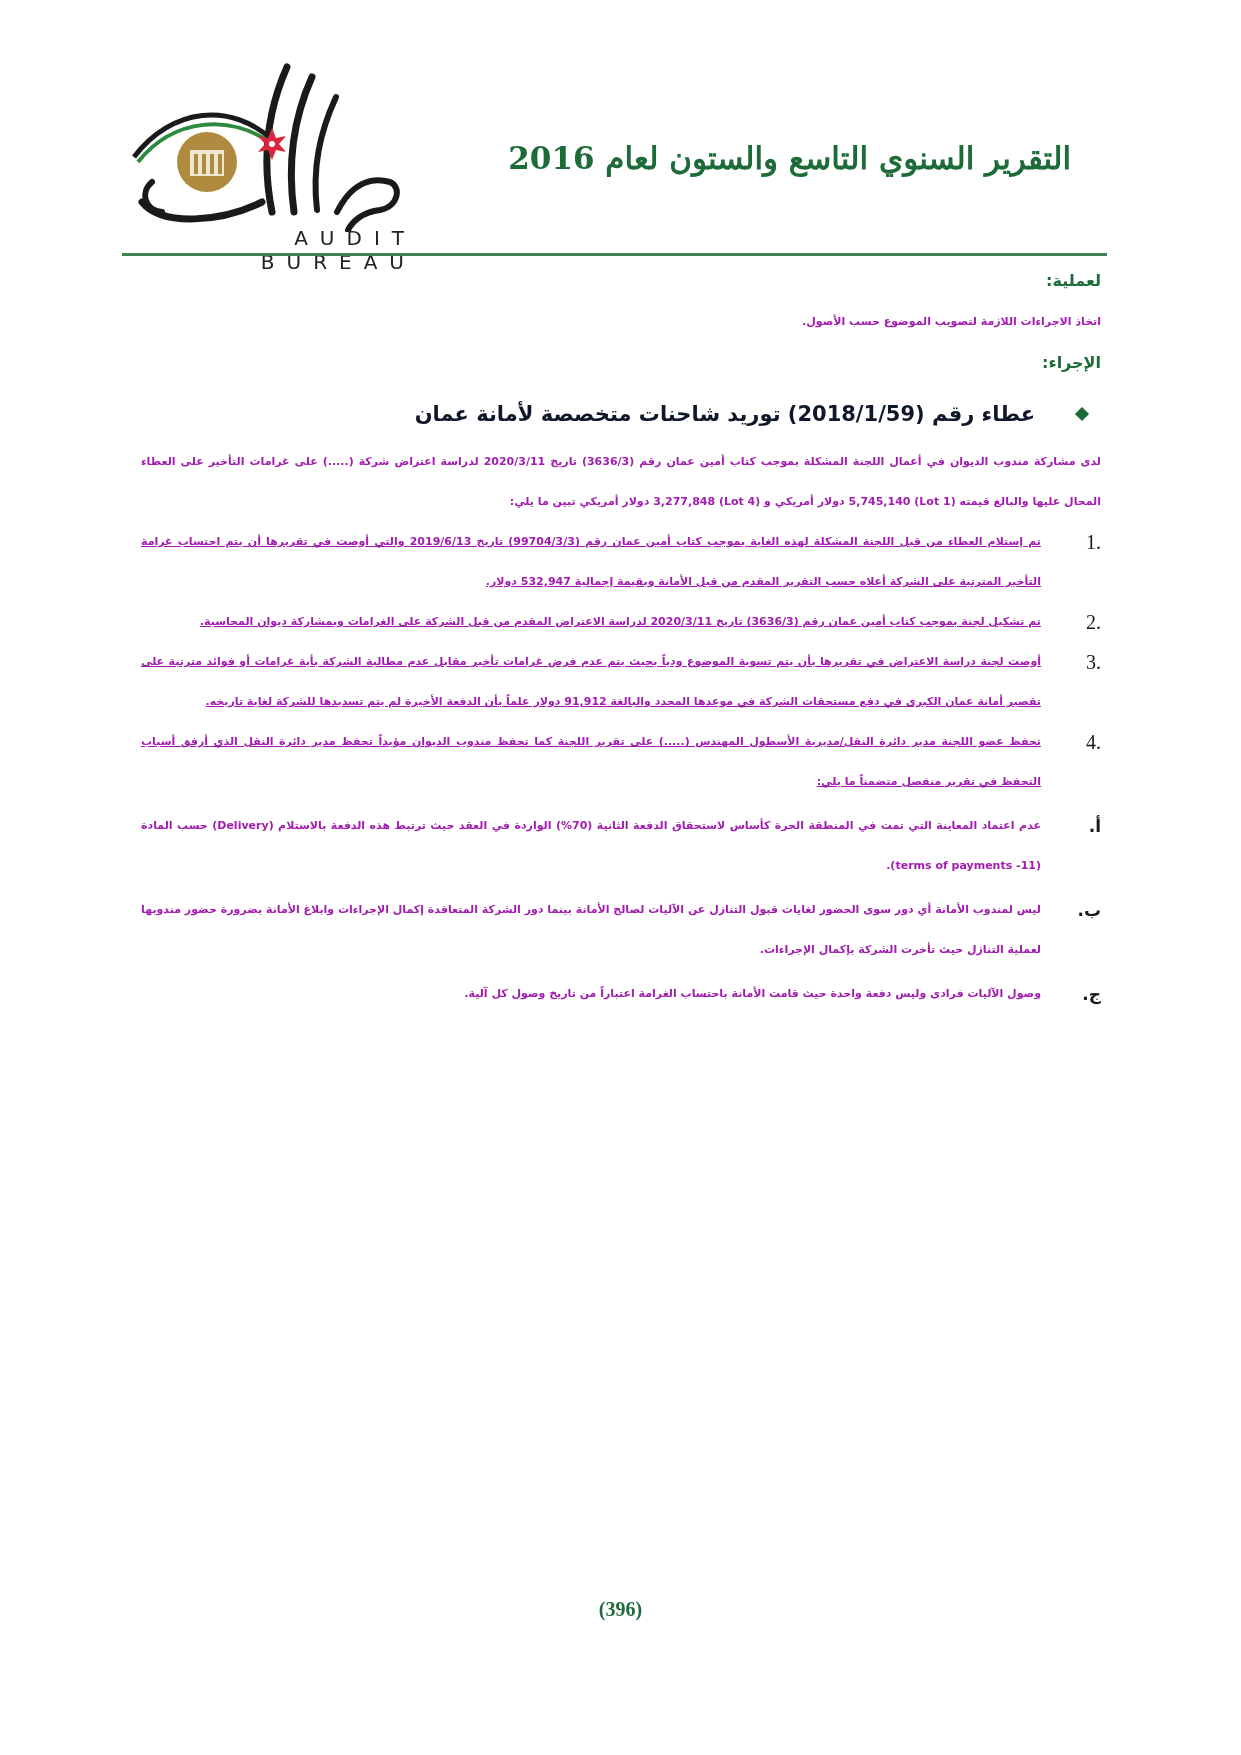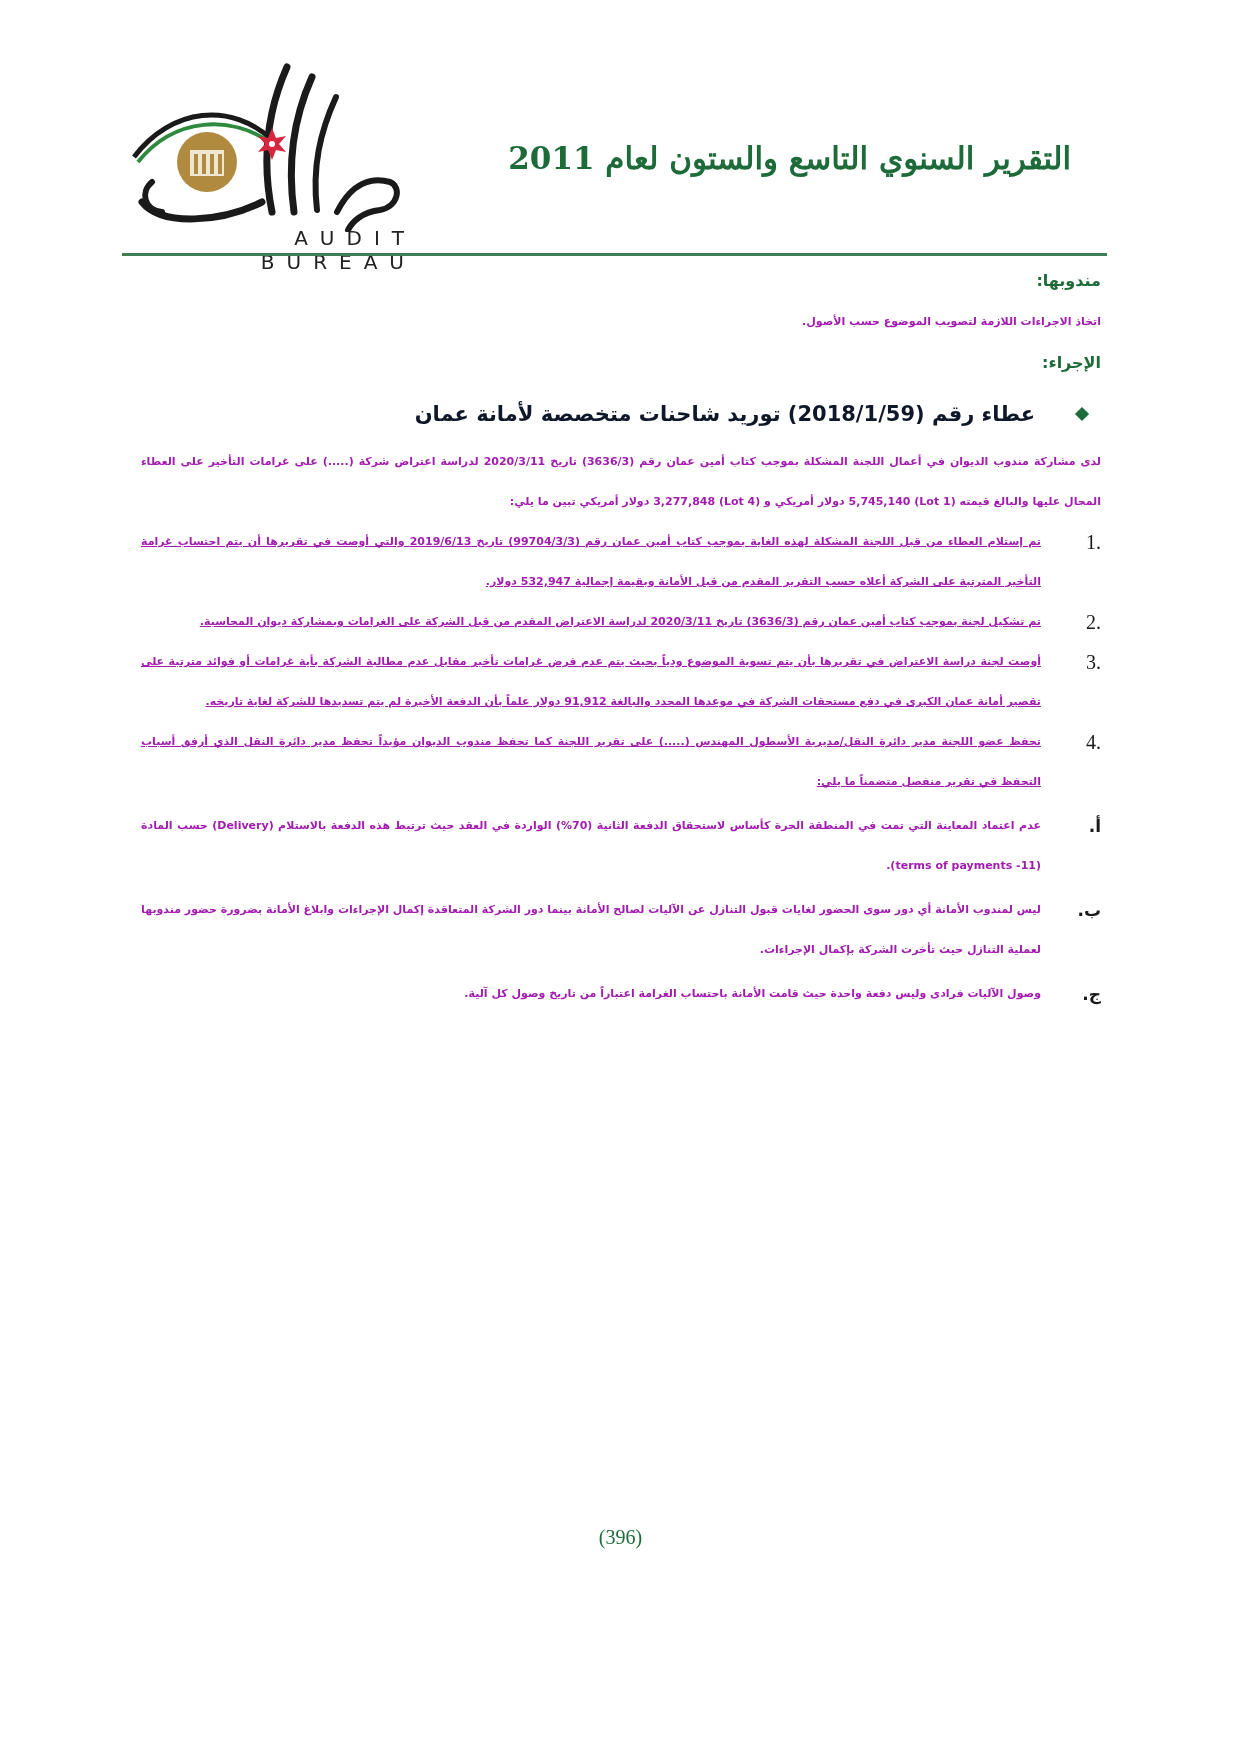--- a/index.html
+++ b/index.html
@@ -55,22 +55,22 @@
   .num-marker span { display: inline-block; width: 60px; text-align: right; }
   .num-text { flex: 1; text-decoration: underline; }
   .sub-list { margin: 0; padding: 0; list-style: none; }
   .sub-item { display: flex; align-items: flex-start; margin-top: 4px; }
   .sub-marker {
     flex: 0 0 60px; font-family: "DejaVu Sans", sans-serif; font-weight: bold;
     font-size: 17px; line-height: 40px; text-align: right;
   }
   .sub-text { flex: 1; padding-left: 0; }
   .page-number {
-    position: absolute; left: 0; width: 1241px; top: 1526px; text-align: center;
-    font-family: "Liberation Serif", serif; font-weight: normal; font-size: 20px; color: #1e6b3a;
+    position: absolute; left: 0; width: 1241px; top: 1598px; text-align: center;
+    font-family: "Liberation Serif", serif; font-weight: bold; font-size: 20px; color: #1e6b3a;
     direction: ltr;
   }
 </style>
 </head>
 <body>
 
 <div class="header">
   <div class="logo">
     <svg width="290" height="170" viewBox="0 0 290 170">
 
@@ -89,26 +89,26 @@
       <rect x="72" y="92" width="4" height="20" fill="#b08a3e"></rect>
       <rect x="80" y="92" width="4" height="20" fill="#b08a3e"></rect>
       <rect x="88" y="92" width="4" height="20" fill="#b08a3e"></rect>
       <rect x="96" y="92" width="4" height="20" fill="#b08a3e"></rect>
 
       <polygon points="150,66 154,76 164,74 157,82 164,90 154,88 150,98 146,88 136,90 143,82 136,74 146,76" fill="#d7263d"></polygon>
       <circle cx="150" cy="82" r="3" fill="#ffffff"></circle>
     </svg>
     <div class="logo-caption">AUDIT BUREAU</div>
   </div>
-  <div class="report-title">التقرير السنوي التاسع والستون لعام 2011</div>
+  <div class="report-title">التقرير السنوي التاسع والستون لعام 2016</div>
   <div class="header-rule"></div>
 </div>
 
 <div class="content">
-  <p class="label-green">مندوبها:</p>
+  <p class="label-green">لعملية:</p>
   <div class="gap-s"></div>
   <p class="para">اتخاذ الاجراءات اللازمة لتصويب الموضوع حسب الأصول.</p>
   <div class="gap-s"></div>
   <p class="label-green">الإجراء:</p>
   <div class="gap-s"></div>
 
   <div class="section-head">
     <span class="diamond"></span>
     <span>عطاء رقم (2018/1/59) توريد شاحنات متخصصة لأمانة عمان</span>
   </div>

